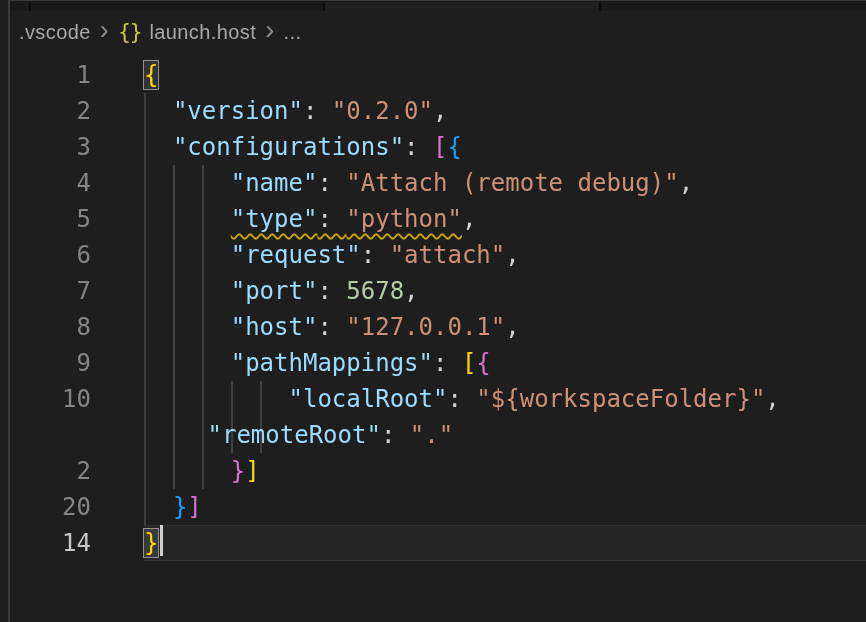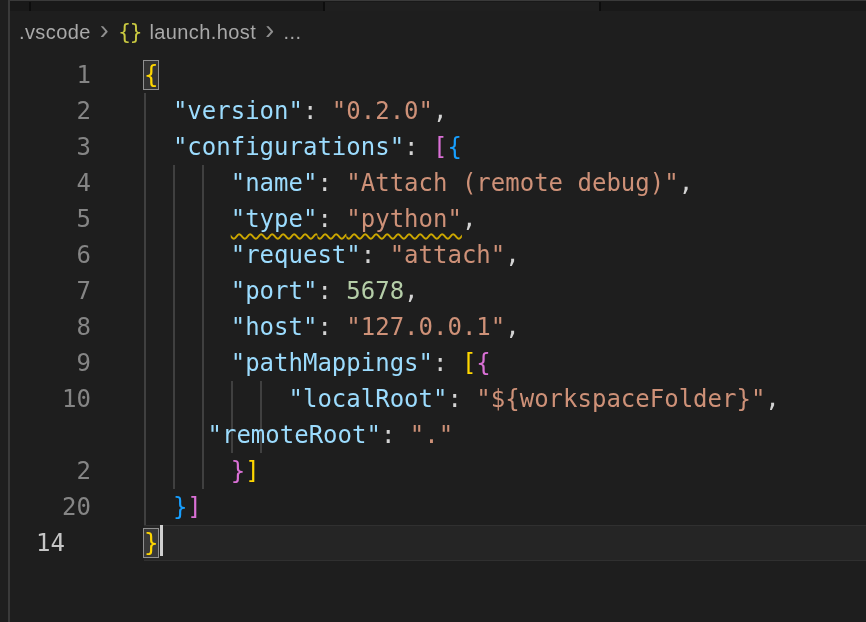--- a/index.html
+++ b/index.html
@@ -82,21 +82,21 @@
     height: 36px; line-height: 36px;
     font-family: "DejaVu Sans Mono", "Liberation Mono", monospace;
     font-size: 24px;
   }
   .line-number {
     width: 81px; flex: 0 0 81px;
     text-align: right;
     color: var(--gutter-foreground, #858585);
     user-select: none;
   }
-  .code-line.current .line-number { color: var(--gutter-active, #c6c6c6); text-align: center; }
+  .code-line.current .line-number { color: var(--gutter-active, #c6c6c6); }
   .line-content {
     margin-left: 53px;
     flex: 1 1 auto;
     white-space: pre;
     color: var(--punctuation, #d4d4d4);
   }
   .code-line.current .line-content {
     background: rgba(255,255,255,0.035);
     box-shadow: inset 0 1px 0 rgba(255,255,255,0.055), inset 0 -1px 0 rgba(255,255,255,0.055);
   }

